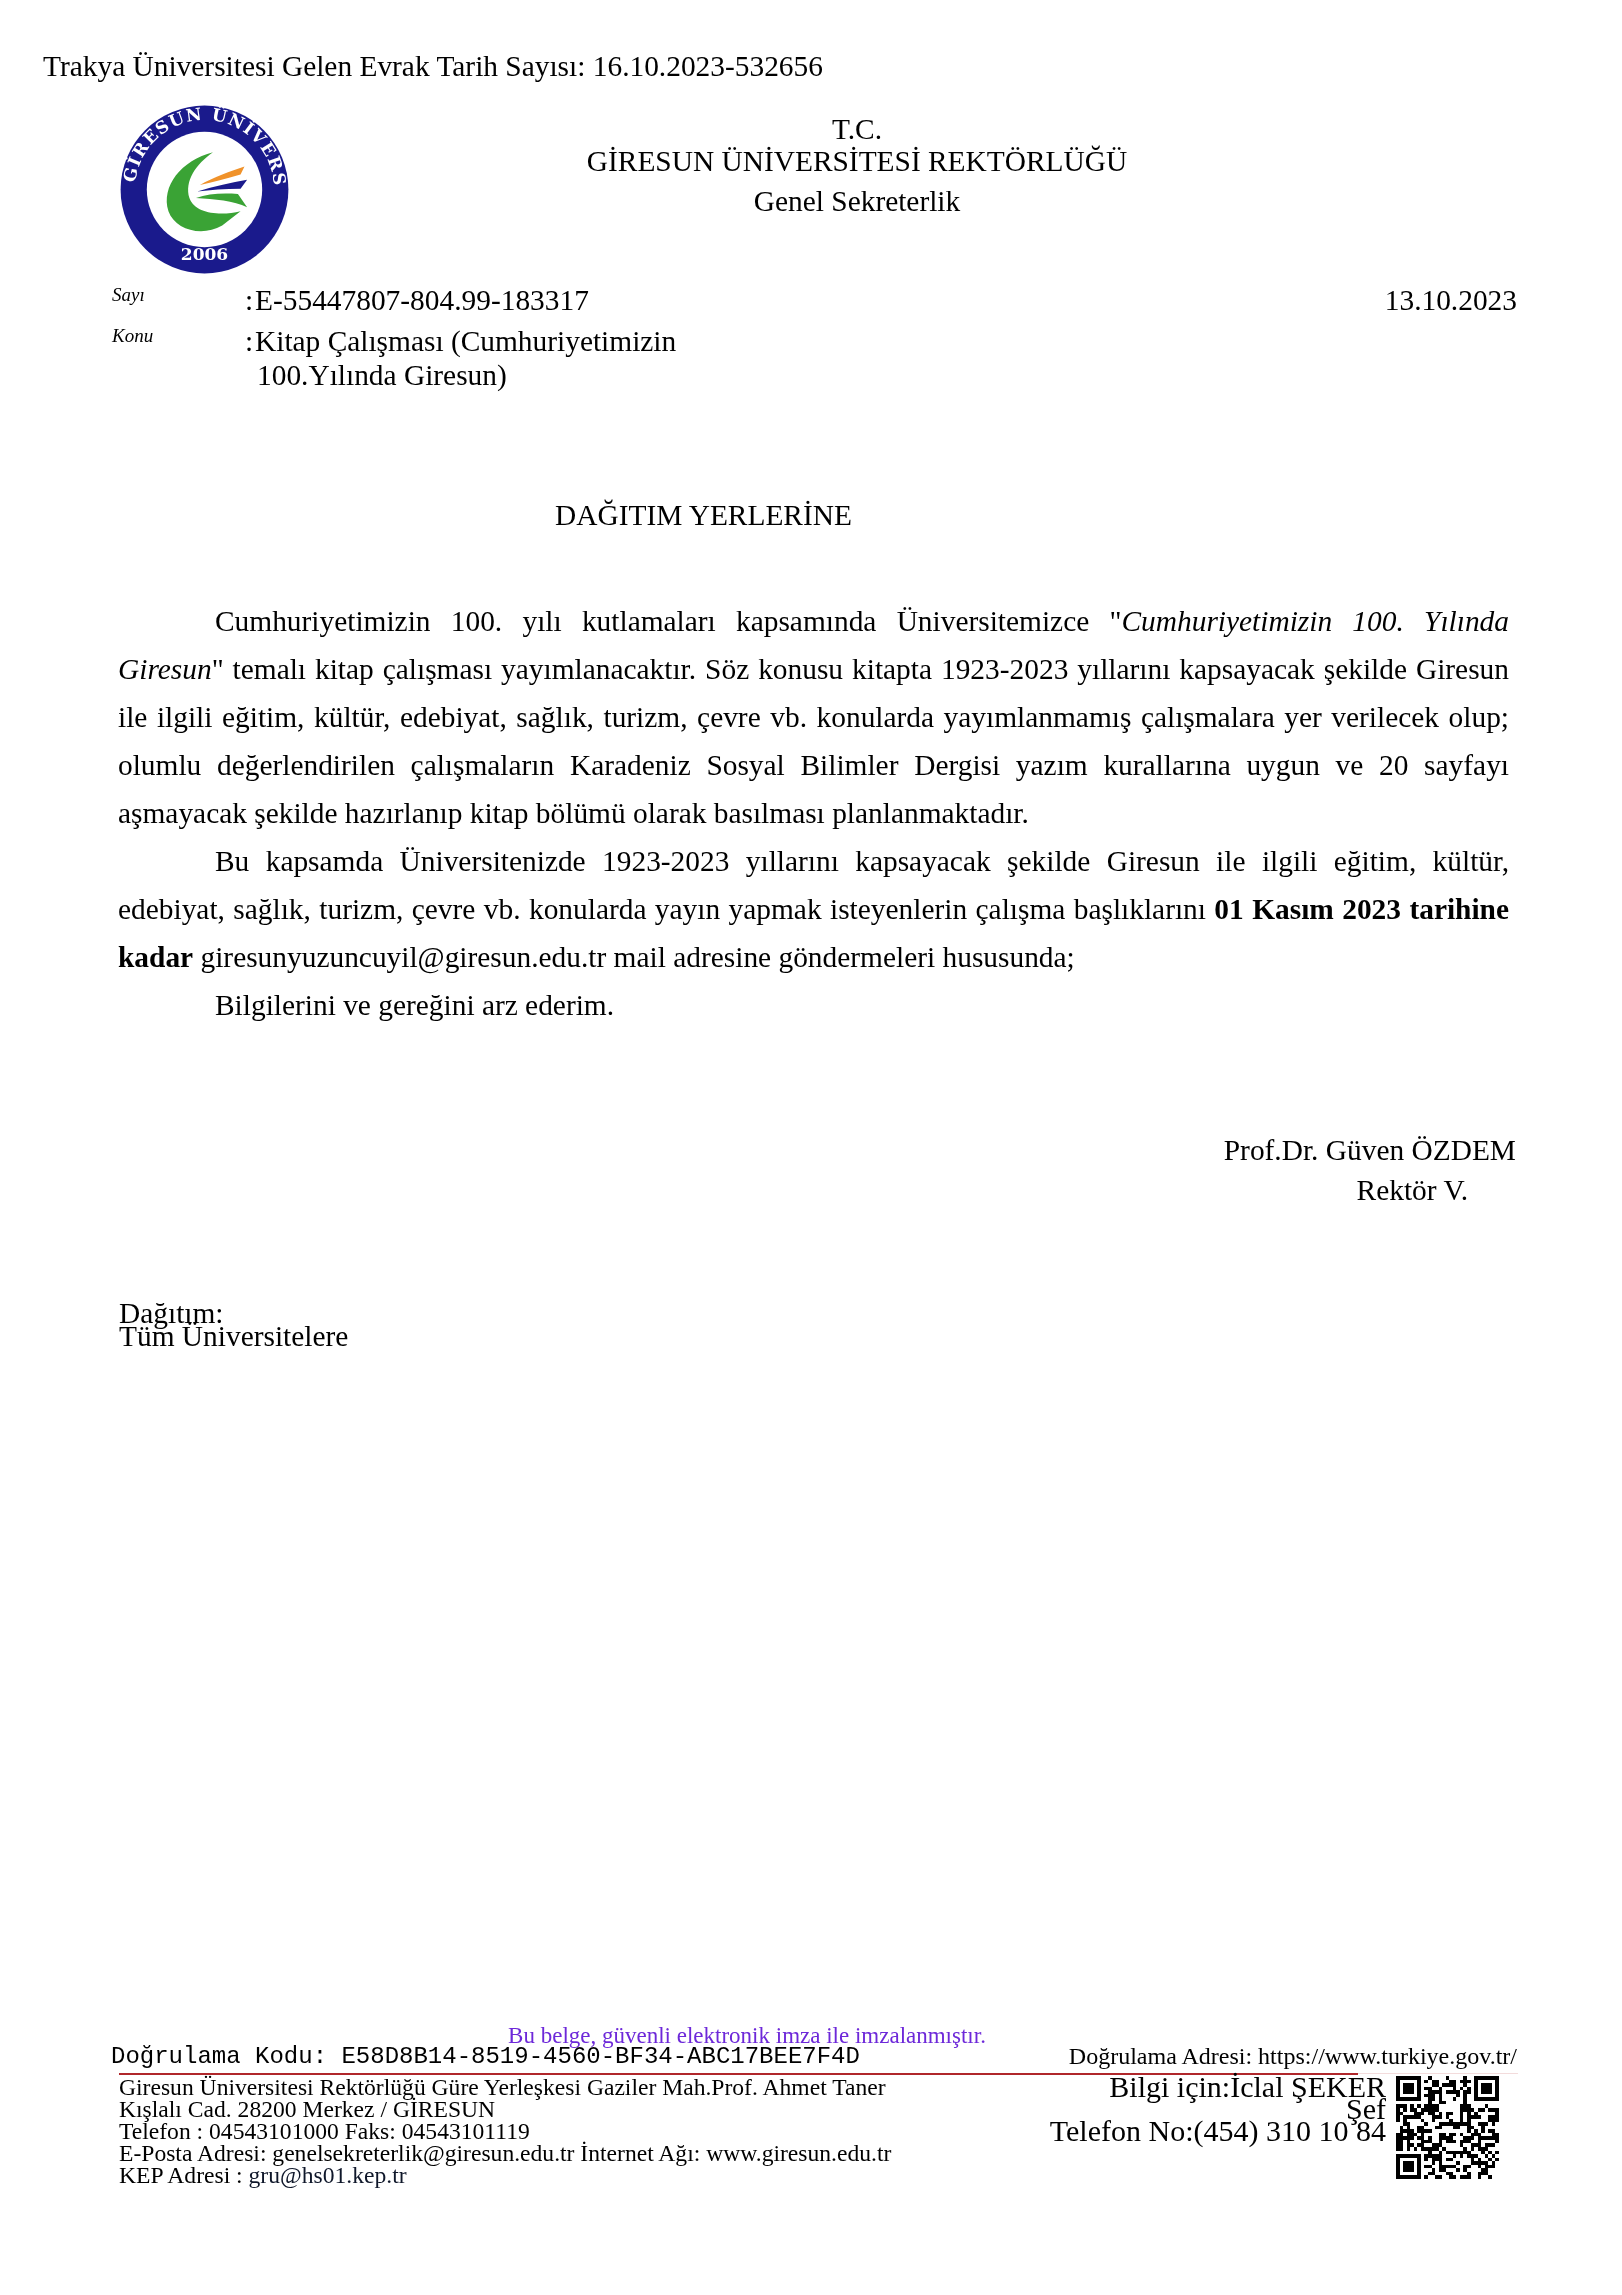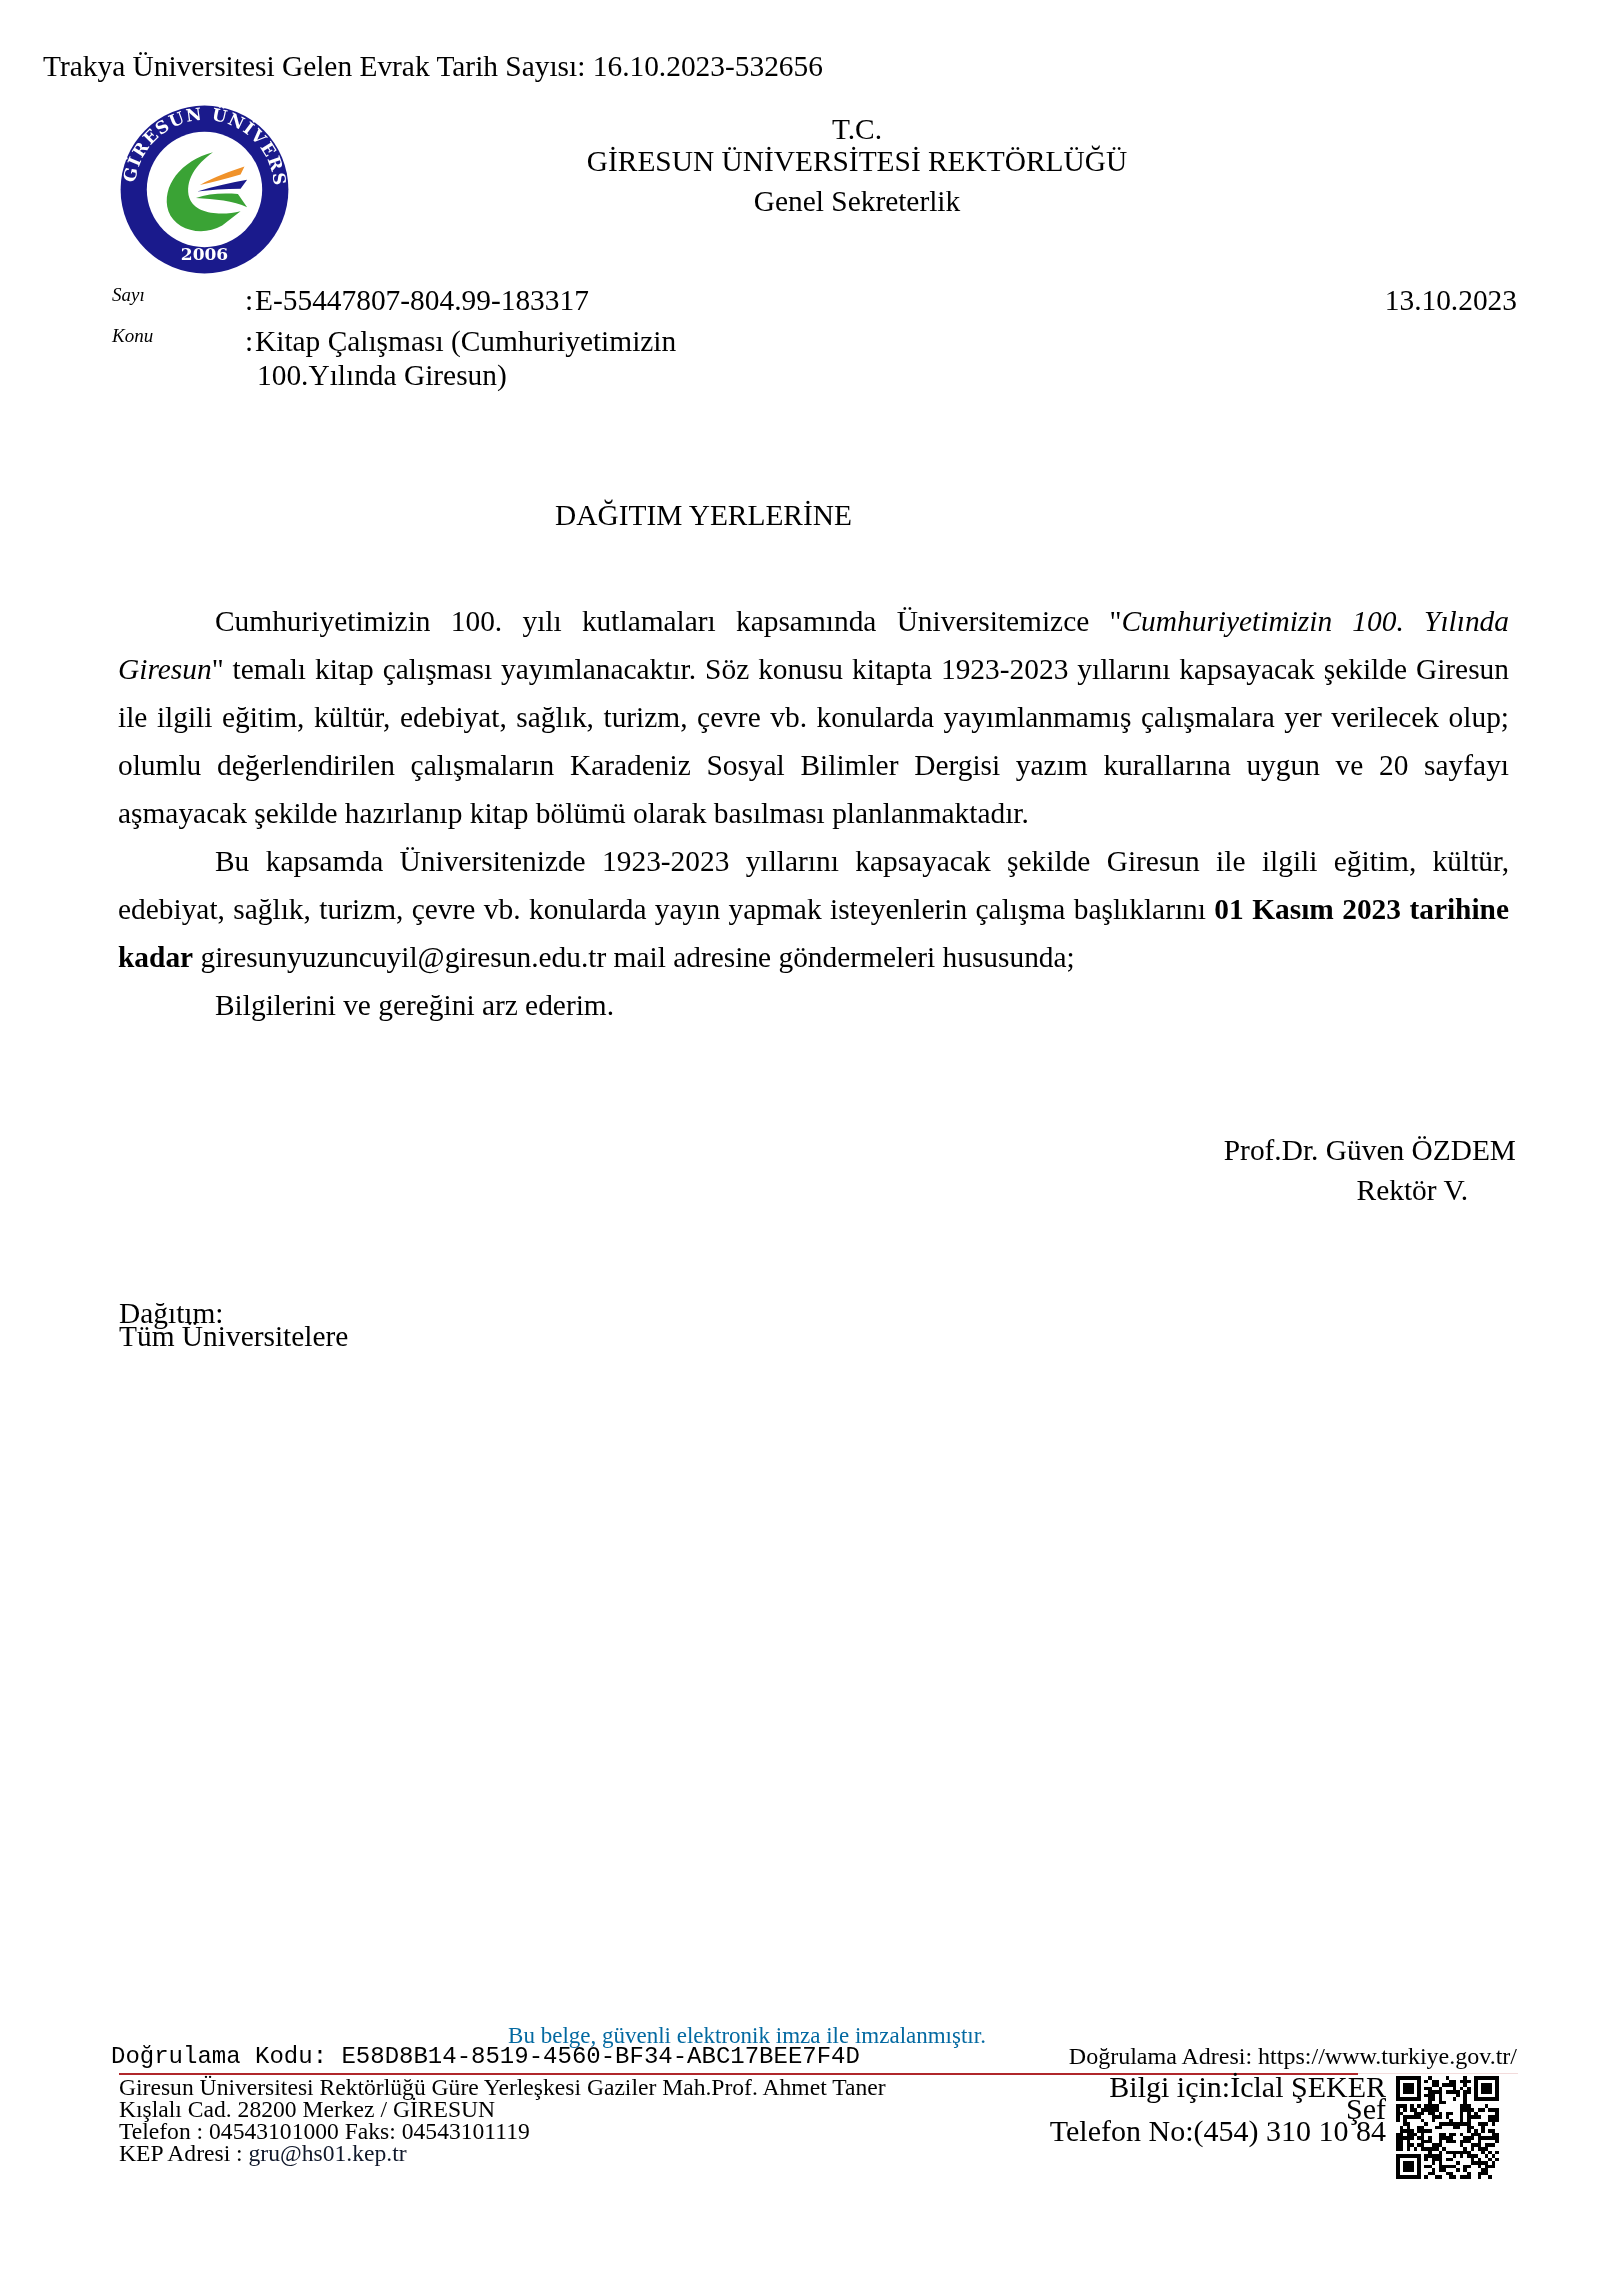--- a/index.html
+++ b/index.html
@@ -27,21 +27,21 @@
                text-align: justify; white-space: normal; }
   .body-text p { margin: 0; text-indent: 97px; }
 
   .sig { right: 106px; top: 1130px; font-size: 29.4px; text-align: center; }
   .sig div { line-height: 40px; }
   .sig .title-line { padding-left: 85px; }
 
   .dist-label { left: 119px; top: 1260px; font-size: 29.4px; margin-top: 37px; }
   .dist-value { left: 119px; top: 1320px; font-size: 29.4px; }
 
-  .esign { left: 0; width: 1494px; top: 2023px; text-align: center; font-size: 23px; color: #0369a1; }
+  .esign { left: 0; width: 1494px; top: 2023px; text-align: center; font-size: 23px; color: #6d28d9; }
   .verify-code { left: 111px; top: 2043px; font-size: 24px; font-family: Liberation Mono, monospace; }
   .verify-addr { right: 105px; top: 2043px; font-size: 24px; }
   .rule { left: 119px; top: 2073px; width: 1239px; height: 2px; background: #b0272b; }
   .rule-light { left: 1358px; top: 2073px; width: 160px; height: 1.3px; background: #f3dcdc; }
 
   .footer-left { left: 119px; top: 2076px; font-size: 23.6px; line-height: 22px; }
   .footer-right { right: 236px; top: 2076px; font-size: 30px; line-height: 22px; text-align: right; }
   .kep-link { color: #0f172a; }
 
   .qr { left: 1396px; top: 2076px; width: 103px; height: 103px; }
@@ -100,20 +100,21 @@
 <div class="abs esign">Bu belge, güvenli elektronik imza ile imzalanmıştır.</div>
 <div class="abs verify-code">Doğrulama Kodu: E58D8B14-8519-4560-BF34-ABC17BEE7F4D</div>
 <div class="abs verify-addr">Doğrulama Adresi: https://www.turkiye.gov.tr/</div>
 <div class="abs rule"></div>
 <div class="abs rule-light"></div>
 
 <div class="abs footer-left">
   <div>Giresun Üniversitesi Rektörlüğü Güre Yerleşkesi Gaziler Mah.Prof. Ahmet Taner</div>
   <div>Kışlalı Cad. 28200 Merkez / GİRESUN</div>
   <div>Telefon : 04543101000  Faks: 04543101119</div>
+  <div>E-Posta Adresi: genelsekreterlik@giresun.edu.tr  İnternet Ağı: www.giresun.edu.tr</div>
   <div><span>KEP Adresi : </span><a class="kep-link">gru@hs01.kep.tr</a></div>
 </div>
 
 <div class="abs footer-right">
   <div>Bilgi için:İclal ŞEKER</div>
   <div>Şef</div>
   <div>Telefon No:(454) 310 10 84</div>
 </div>
 
 <svg class="abs qr" viewBox="0 0 29 29" shape-rendering="crispEdges">

